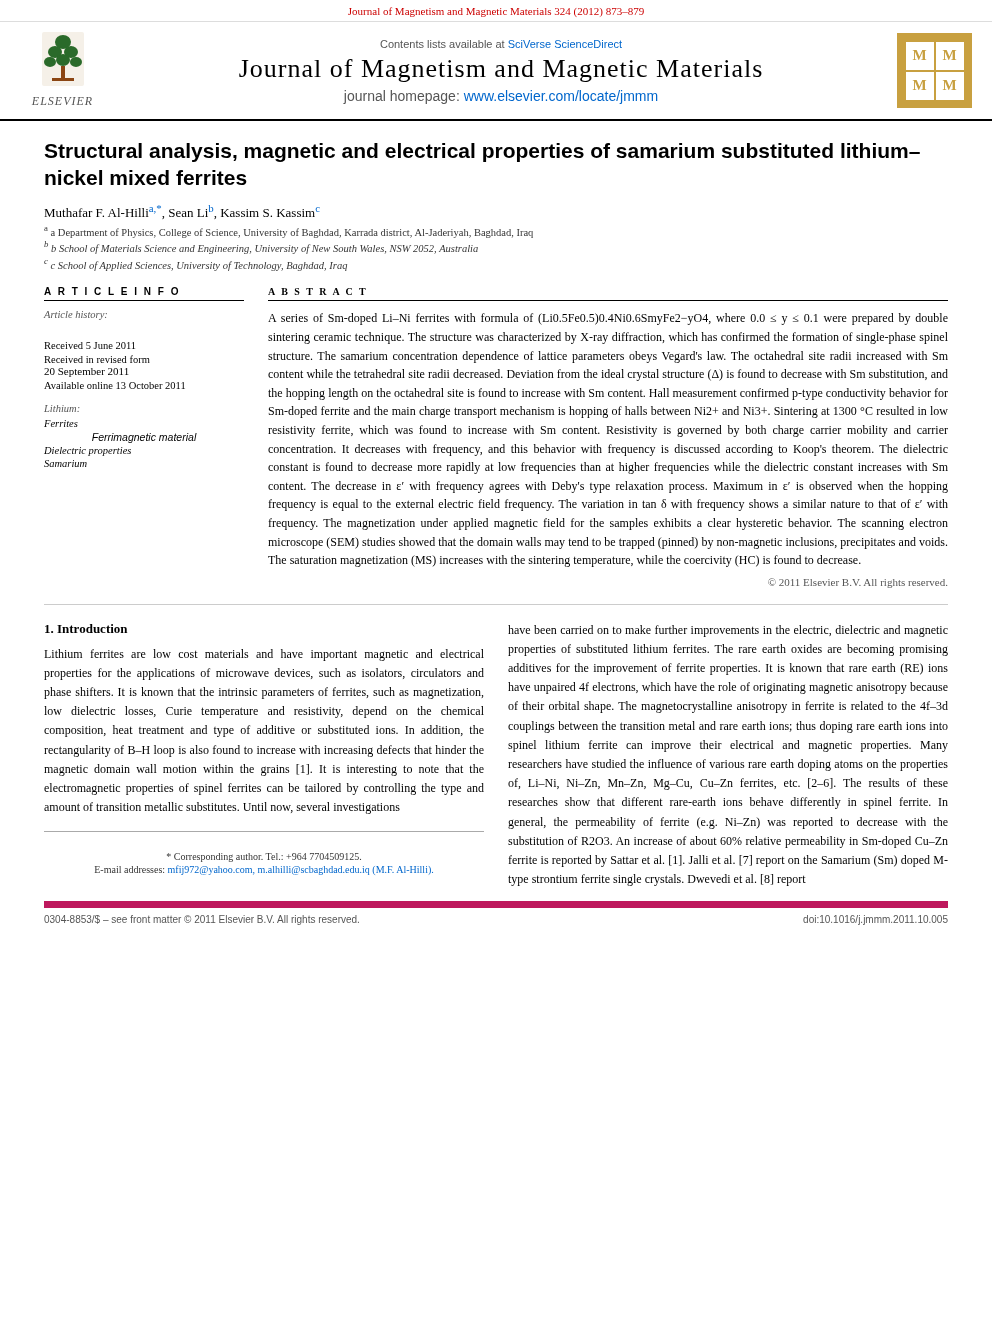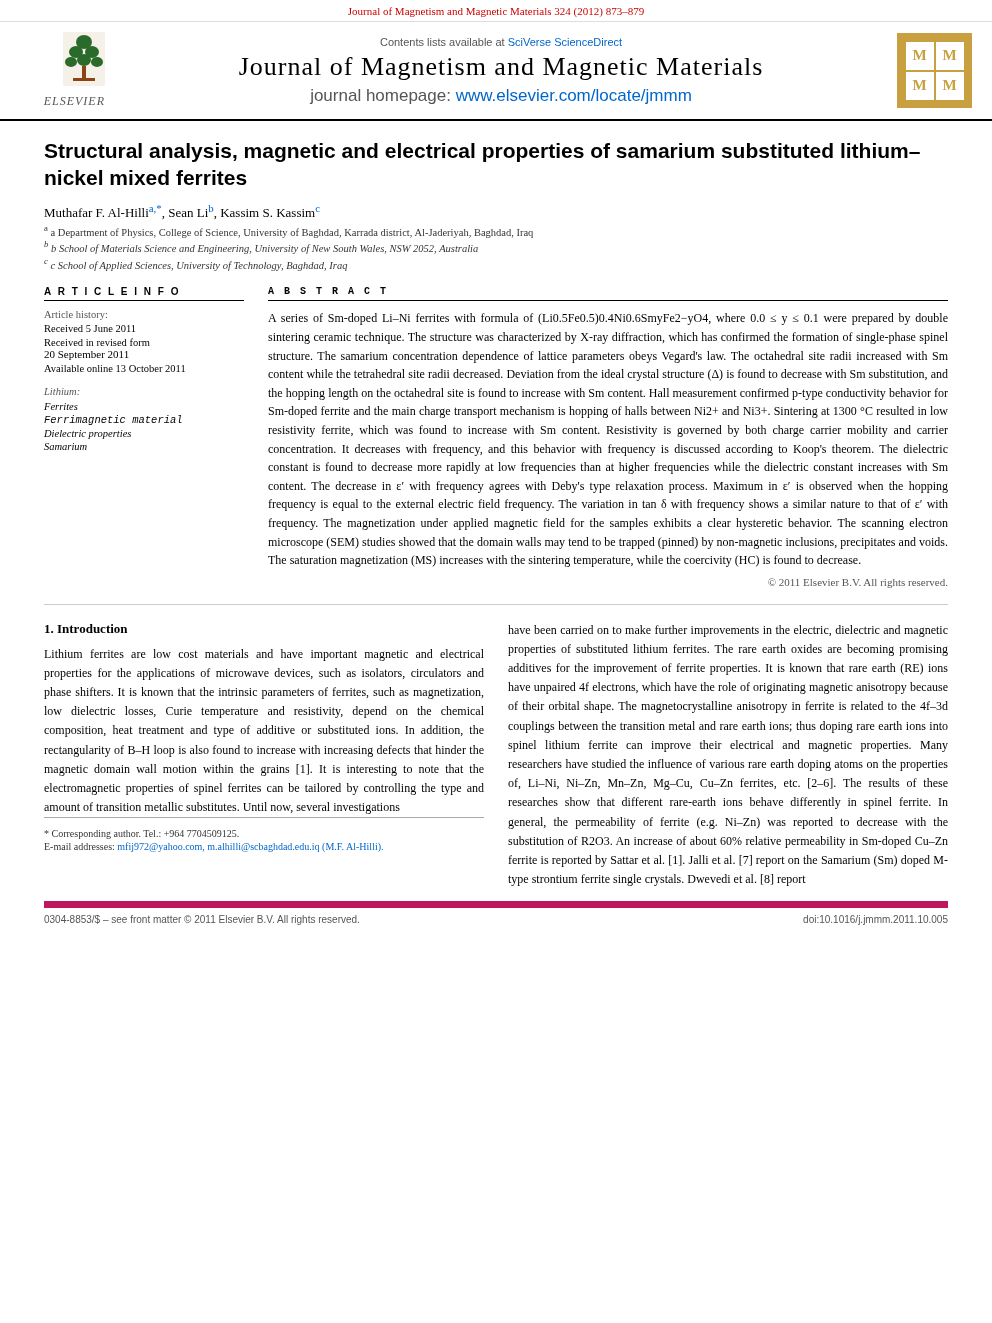--- a/index.html
+++ b/index.html
@@ -16,21 +16,21 @@
 <body>
 
 <div>
   <div style="background:#fff; text-align:center; padding:5px 0 4px; font-size:11px; color:#c00; border-bottom:1px solid #ddd;">
     <span>Journal of Magnetism and Magnetic Materials 324 (2012) 873–879</span>
   </div>
 </div>
 
 <div style="display:flex; align-items:center; padding:10px 20px; border-bottom:2px solid #000; gap:10px;">
 
-  <div style="width:85px; flex-shrink:0; display:flex; flex-direction:column; align-items:flex-end; gap:8px;">
+  <div style="width:85px; flex-shrink:0; display:flex; flex-direction:column; align-items:center; gap:8px;">
     <svg width="42" height="54" viewBox="0 0 42 54">
       <rect x="0" y="0" width="42" height="54" fill="#f5f0e8" rx="2"></rect>
 
       <ellipse cx="21" cy="10" rx="8" ry="7" fill="#2a6a2a"></ellipse>
       <ellipse cx="13" cy="20" rx="7" ry="6" fill="#2a6a2a"></ellipse>
       <ellipse cx="29" cy="20" rx="7" ry="6" fill="#2a6a2a"></ellipse>
       <ellipse cx="8" cy="30" rx="6" ry="5" fill="#2a6a2a"></ellipse>
       <ellipse cx="21" cy="28" rx="7" ry="6" fill="#2a6a2a"></ellipse>
       <ellipse cx="34" cy="30" rx="6" ry="5" fill="#2a6a2a"></ellipse>
       <rect x="19" y="34" width="4" height="12" fill="#8B4513"></rect>
@@ -38,21 +38,21 @@
     </svg>
     <span style="font-size:12px; font-style:italic; color:#555; letter-spacing:1px;">ELSEVIER</span>
   </div>
 
   <div style="flex:1; text-align:center;">
     <div style="font-size:11px; color:#555; margin-bottom:4px; font-family:Arial,sans-serif;">
       <span>Contents lists available at</span>
       <a href="#" style="color:#0066cc; text-decoration:none;"><span>SciVerse ScienceDirect</span></a>
     </div>
     <div style="font-size:26px; font-family:'Times New Roman',Times,serif; font-weight:normal; color:#000; letter-spacing:1px; margin-bottom:4px;">Journal of Magnetism and Magnetic Materials</div>
-    <div style="font-size:17px; color:#555; font-family:Arial,sans-serif;">
+    <div style="font-size:14px; color:#555; font-family:Arial,sans-serif;">
       <span>journal homepage:</span>
       <a href="#" style="color:#0066cc; text-decoration:none;"><span>www.elsevier.com/locate/jmmm</span></a>
     </div>
   </div>
 
   <div style="width:75px; height:75px; background:#c8a040; display:flex; align-items:center; justify-content:center; flex-shrink:0;">
     <div style="display:grid; grid-template-columns:1fr 1fr; gap:2px; padding:6px;">
       <div style="background:#fff; width:28px; height:28px; display:flex; align-items:center; justify-content:center; font-size:15px; font-weight:bold; font-family:serif; color:#c8a040;">M</div>
       <div style="background:#fff; width:28px; height:28px; display:flex; align-items:center; justify-content:center; font-size:15px; font-weight:bold; font-family:serif; color:#c8a040;">M</div>
       <div style="background:#fff; width:28px; height:28px; display:flex; align-items:center; justify-content:center; font-size:15px; font-weight:bold; font-family:serif; color:#c8a040;">M</div>
@@ -77,51 +77,51 @@
   </div>
   <div style="font-size:10.5px; color:#333; margin-bottom:2px; font-style:italic; font-family:'Times New Roman',Times,serif;">
     <sup>c</sup> <span>c School of Applied Sciences, University of Technology, Baghdad, Iraq</span>
   </div>
 
   <div style="display:flex; gap:24px; margin-top:16px;">
 
     <div style="width:200px; flex-shrink:0;">
       <div style="font-size:10px; font-weight:bold; letter-spacing:2px; color:#000; border-bottom:1px solid #000; padding-bottom:3px; margin-bottom:8px; font-family:Arial,sans-serif;">A R T I C L E   I N F O</div>
 
-      <div style="font-size:10.5px; color:#555; margin-bottom:3px; font-family:'Times New Roman',Times,serif;">Article history:</div>
+      <div style="font-size:10.5px; font-style:italic; color:#555; margin-bottom:20px; font-family:'Times New Roman',Times,serif;">Article history:</div>
       <div style="font-size:10.5px; color:#000; margin-bottom:3px; font-family:'Times New Roman',Times,serif;">Received 5 June 2011</div>
       <div style="font-size:10.5px; color:#000; font-family:'Times New Roman',Times,serif;">Received in revised form</div>
       <div style="font-size:11px; color:#000; margin-bottom:3px; font-family:'Times New Roman',Times,serif;">20 September 2011</div>
       <div style="font-size:10.5px; color:#000; margin-bottom:12px; font-family:'Times New Roman',Times,serif;">Available online 13 October 2011</div>
 
       <div>
         <div style="font-size:10.5px; font-style:italic; color:#555; margin-bottom:4px; font-family:'Times New Roman',Times,serif;">Lithium:</div>
         <div style="font-size:10.5px; color:#000; font-style:italic; margin-bottom:2px; font-family:'Times New Roman',Times,serif;">Ferrites</div>
-        <div style="font-size:10.5px; color:#000; font-style:italic; margin-bottom:2px; font-family:Liberation Mono, monospace;">Ferrimagnetic material</div>
+        <div style="font-size:10.5px; color:#000; font-style:italic; margin-bottom:2px; font-family:Liberation Sans, sans-serif;text-align:center;">Ferrimagnetic material</div>
         <div style="font-size:10.5px; color:#000; font-style:italic; margin-bottom:2px; font-family:'Times New Roman',Times,serif;">Dielectric properties</div>
         <div style="font-size:10.5px; color:#000; font-style:italic; margin-bottom:2px; font-family:'Times New Roman',Times,serif;">Samarium</div>
       </div>
     </div>
 
     <div style="flex:1;">
-      <div style="font-size:10px; font-weight:bold; letter-spacing:2px; color:#000; border-bottom:1px solid #000; padding-bottom:3px; margin-bottom:8px; font-family:Liberation Mono, monospace;">A B S T R A C T</div>
+      <div style="font-size:10px; font-weight:bold; letter-spacing:2px; color:#000; border-bottom:1px solid #000; padding-bottom:3px; margin-bottom:8px; font-family:Liberation Serif, serif;">A B S T R A C T</div>
       <div style="font-size:12px; line-height:1.55; color:#000; text-align:justify; font-family:'Times New Roman',Times,serif;">A series of Sm-doped Li–Ni ferrites with formula of (Li0.5Fe0.5)0.4Ni0.6SmyFe2−yO4, where 0.0 ≤ y ≤ 0.1 were prepared by double sintering ceramic technique. The structure was characterized by X-ray diffraction, which has confirmed the formation of single-phase spinel structure. The samarium concentration dependence of lattice parameters obeys Vegard's law. The octahedral site radii increased with Sm content while the tetrahedral site radii decreased. Deviation from the ideal crystal structure (Δ) is found to decrease with Sm substitution, and the hopping length on the octahedral site is found to increase with Sm content. Hall measurement confirmed p-type conductivity behavior for Sm-doped ferrite and the main charge transport mechanism is hopping of halls between Ni2+ and Ni3+. Sintering at 1300 °C resulted in low resistivity ferrite, which was found to increase with Sm content. Resistivity is governed by both charge carrier mobility and carrier concentration. It decreases with frequency, and this behavior with frequency is discussed according to Koop's theorem. The dielectric constant is found to decrease more rapidly at low frequencies than at higher frequencies while the dielectric constant increases with Sm content. The decrease in ε′ with frequency agrees with Deby's type relaxation process. Maximum in ε′ is observed when the hopping frequency is equal to the external electric field frequency. The variation in tan δ with frequency shows a similar nature to that of ε′ with frequency. The magnetization under applied magnetic field for the samples exhibits a clear hysteretic behavior. The scanning electron microscope (SEM) studies showed that the domain walls may tend to be trapped (pinned) by non-magnetic inclusions, precipitates and voids. The saturation magnetization (MS) increases with the sintering temperature, while the coercivity (HC) is found to decrease.</div>
       <div style="font-size:11px; color:#555; text-align:right; margin-top:6px; font-family:'Times New Roman',Times,serif;">© 2011 Elsevier B.V. All rights reserved.</div>
     </div>
   </div>
 
   <hr style="border:none; border-top:1px solid #ccc; margin:16px 0;">
 
   <div style="display:flex; gap:24px;">
 
     <div style="flex:1;">
       <div style="font-size:13px; font-weight:bold; color:#000; margin-bottom:8px; font-family:'Times New Roman',Times,serif;">1.  Introduction</div>
       <div style="font-size:12px; line-height:1.6; color:#000; text-align:justify; font-family:'Times New Roman',Times,serif;">Lithium ferrites are low cost materials and have important magnetic and electrical properties for the applications of microwave devices, such as isolators, circulators and phase shifters. It is known that the intrinsic parameters of ferrites, such as magnetization, low dielectric losses, Curie temperature and resistivity, depend on the chemical composition, heat treatment and type of additive or substituted ions. In addition, the rectangularity of B–H loop is also found to increase with increasing defects that hinder the magnetic domain wall motion within the grains [1]. It is interesting to note that the electromagnetic properties of spinel ferrites can be tailored by controlling the type and amount of transition metallic substitutes. Until now, several investigations</div>
 
-      <div style="border-top:1px solid #aaa; padding-top:10px;">
+      <div style="margin-top:14px; border-top:1px solid #aaa; padding-top:19px;text-align:center;">
         <div style="font-size:10px; color:#333; margin-bottom:2px; font-family:'Times New Roman',Times,serif;">* Corresponding author. Tel.: +964 7704509125.</div>
         <div style="font-size:10px; color:#333; margin-bottom:2px; font-family:'Times New Roman',Times,serif;">
           <span>E-mail addresses:</span>
           <span style="color:#0066cc;">mfij972@yahoo.com,</span>
           <span style="color:#0066cc;">m.alhilli@scbaghdad.edu.iq (M.F. Al-Hilli).</span>
         </div>
       </div>
     </div>
 
     <div style="flex:1;">

